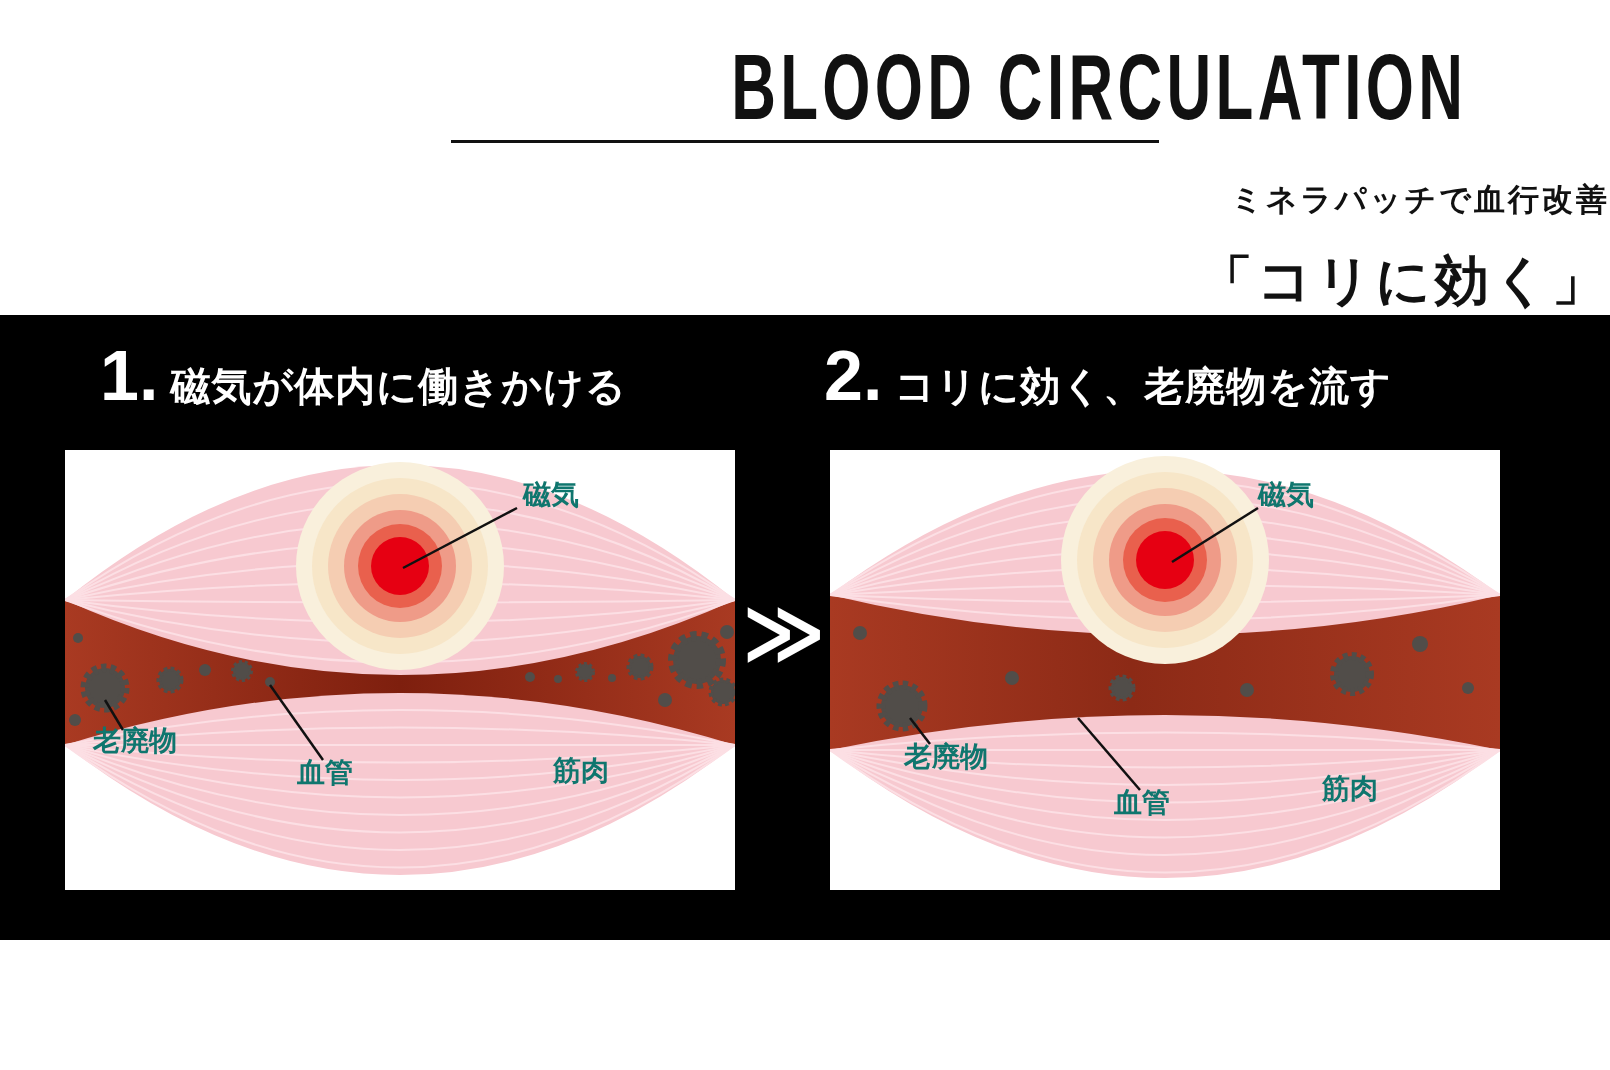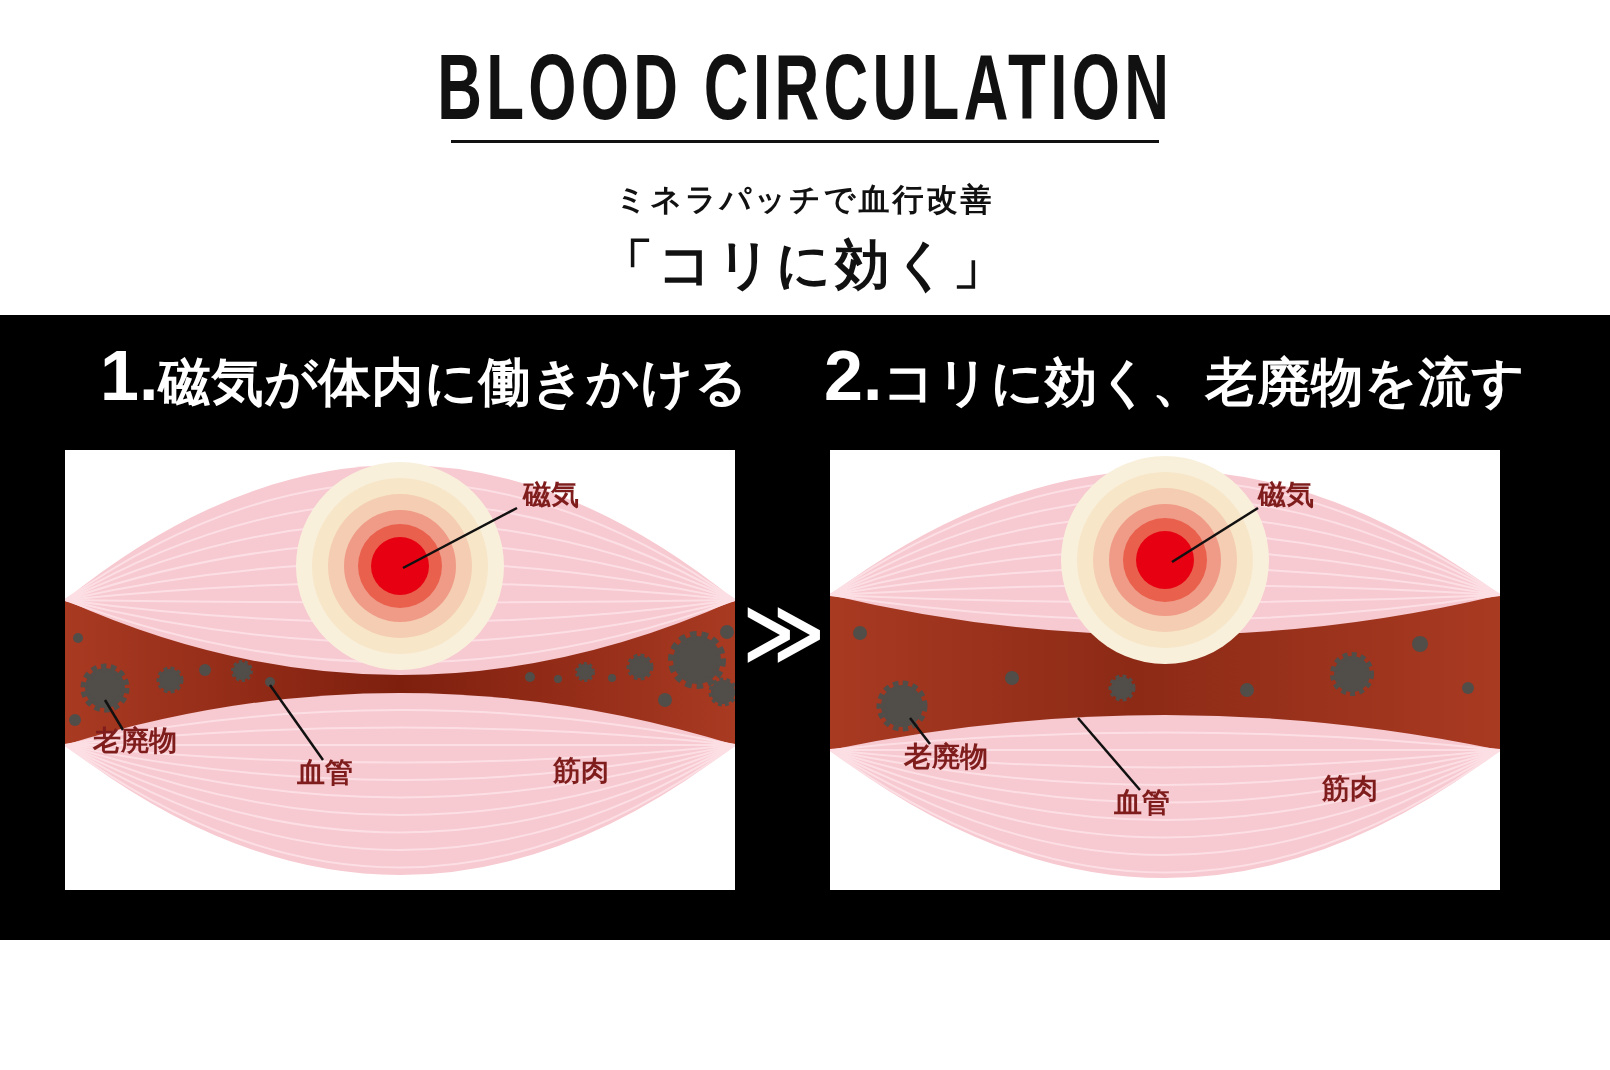--- a/index.html
+++ b/index.html
@@ -1,43 +1,43 @@
 <!DOCTYPE html>
 <html><head>
 <meta charset="utf-8">
 <style>
   * { box-sizing: border-box; }
   html,body { margin:0; padding:0; background:#ffffff; }
   body { font-family:"Liberation Sans","DejaVu Sans",sans-serif; }
   .page { position:relative; width:1610px; height:1070px; background:#ffffff; overflow:hidden; margin:0 auto; }
 
   
-  .header { position:absolute; left:0; top:0; width:1610px; height:315px; text-align:center; color:#111; }
+  .header { position:absolute; left:0; top:0; width:1610px; height:315px; text-align:right; color:#111; }
   .title-wrap { margin-top:44px; }
   .title { display:inline-block; font-size:86px; line-height:1; font-weight:700; letter-spacing:6px;
            transform:scale(0.72,1.08); transform-origin:50% 50%; white-space:nowrap; color:#111; }
   .title-rule { width:708px; height:3px; background:#111; margin:10px auto 0 auto; }
   .subtitle { margin-top:36px; font-size:31px; font-weight:700; letter-spacing:3px; color:#111; }
-  .catchphrase { margin-top:8px; font-size:54px; font-weight:800; letter-spacing:4px; color:#111; }
+  .catchphrase { margin-top:24px; font-size:54px; font-weight:800; letter-spacing:4px; color:#111; }
 
   
   .diagram { position:absolute; left:0; top:315px; width:1610px; height:625px; background:#000; }
   .panel-heading { position:absolute; display:flex; align-items:baseline; color:#fff; white-space:nowrap; }
   .panel-heading .num { font-size:70px; font-weight:700; line-height:1; }
-  .panel-heading .txt { font-size:52px; font-weight:700; letter-spacing:1px; }
+  .panel-heading .txt { font-size:40px; font-weight:700; margin-left:12px; letter-spacing:1px; }
   #heading-1 { left:100px; top:26px; }
   #heading-2 { left:824px; top:26px; }
   .arrow { position:absolute; left:742px; top:278px; color:#fff; font-size:80px; font-weight:700; line-height:1; }
 
   .panel { position:absolute; top:135px; width:670px; height:440px; background:#fff; }
   #panel-1 { left:65px; }
   #panel-2 { left:830px; }
   .panel svg { position:absolute; left:0; top:0; }
 
-  .label { position:absolute; color:#7f1d1d; font-size:28px; font-weight:700; white-space:nowrap; line-height:1.1; }
+  .label { position:absolute; color:#0f766e; font-size:28px; font-weight:700; white-space:nowrap; line-height:1.1; }
   
   #p1-label-magnet { left:458px; top:30px; }
   #p1-label-waste  { left:28px;  top:276px; }
   #p1-label-vessel { left:232px; top:308px; }
   #p1-label-muscle { left:488px; top:306px; }
   
   #p2-label-magnet { left:428px; top:30px; }
   #p2-label-waste  { left:74px;  top:292px; }
   #p2-label-vessel { left:284px; top:338px; }
   #p2-label-muscle { left:492px; top:324px; }

